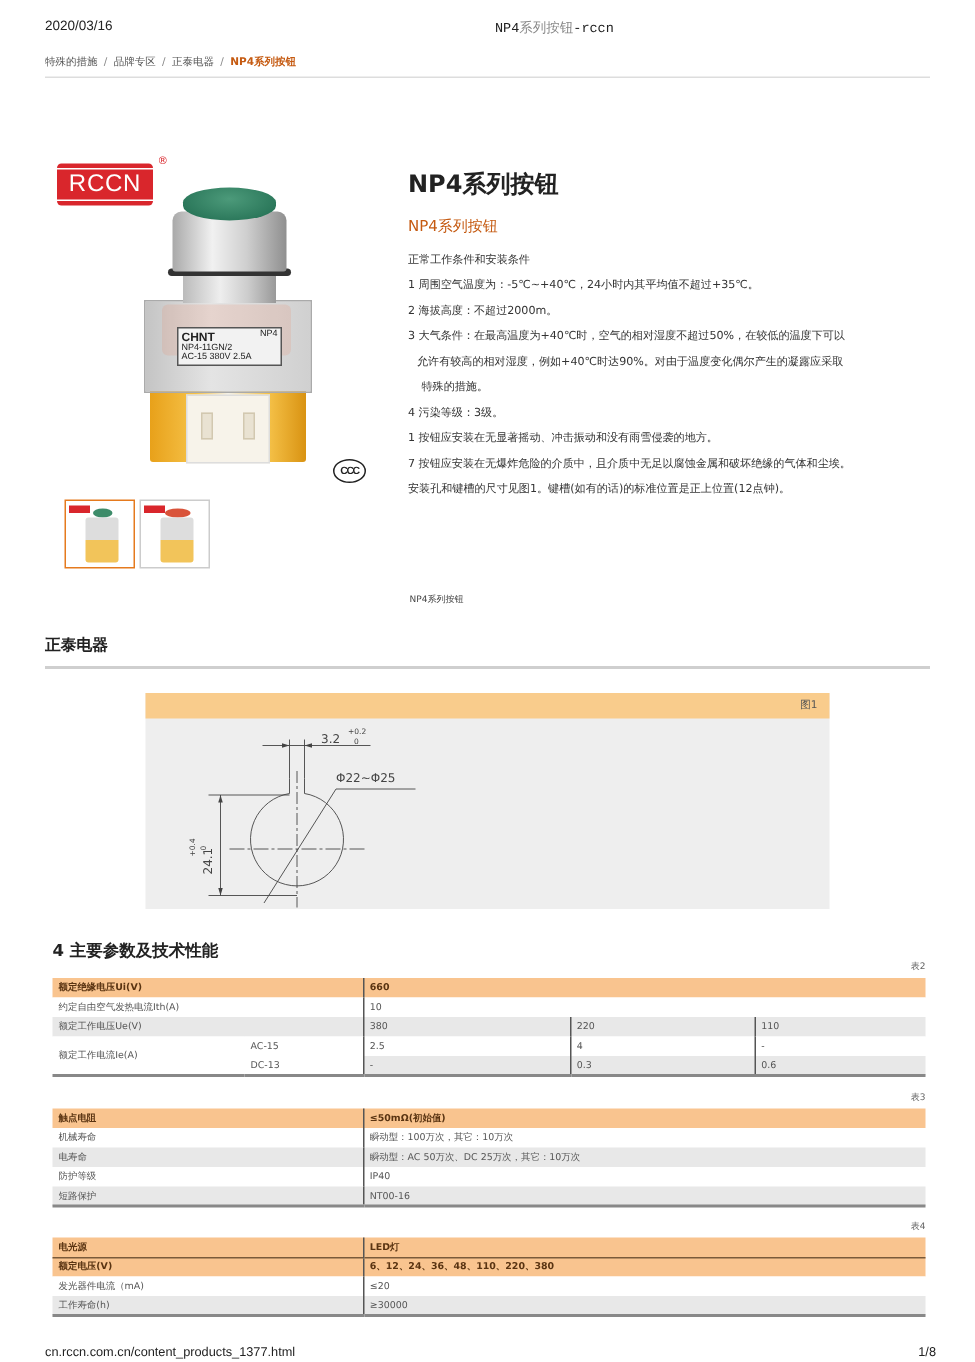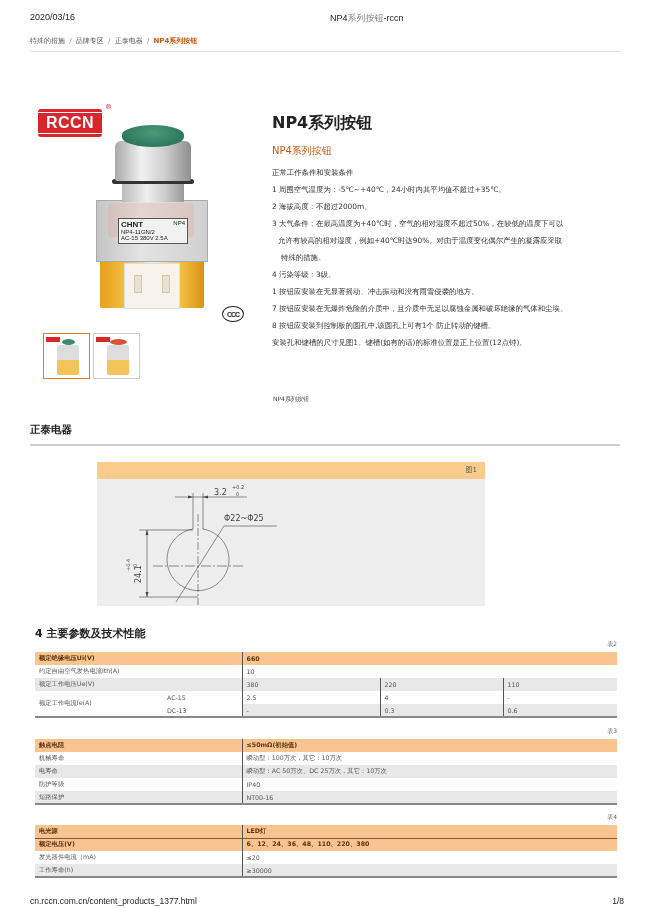--- a/index.html
+++ b/index.html
@@ -1,32 +1,32 @@
 <!DOCTYPE html>
 <html><head>
 <meta charset="utf-8">
 <style>
   * { box-sizing: border-box; margin: 0; padding: 0; }
   html, body { width: 650px; height: 908px; background: #ffffff; overflow: hidden; }
   body { position: relative; font-family: "DejaVu Sans", "Liberation Sans", sans-serif; color: #333; }
 
   .print-header { position: absolute; top: 12px; left: 30px; right: 30px; height: 14px; font-family: "Liberation Sans", sans-serif; font-size: 9px; color: #222; }
   .print-header .date { position: absolute; left: 0; top: 0; }
-  .print-header .title { position: absolute; left: 300px; top: 0; }
+  .print-header .title { position: absolute; left: 300px; top: 0; font-family: Liberation Mono, monospace; }
   .print-header .title .cn { color: #888; }
 
   .breadcrumb { position: absolute; top: 36px; left: 30px; font-size: 7px; color: #555; white-space: nowrap; }
   .breadcrumb .sep { color: #888; margin: 0 2px; }
   .breadcrumb .current { color: #c55a11; font-weight: bold; }
   .rule-top { position: absolute; top: 51px; left: 30px; width: 590px; height: 1px; background: #ddd; }
 
   
   .product-image { position: absolute; top: 103px; left: 38px; width: 192px; height: 210px; }
   .logo { position: absolute; top: 6px; left: 0; width: 64px; height: 28px; background: #d9262c; border-radius: 3px; display: flex; align-items: center; justify-content: center; }
-  .logo span { color: #fff; font-family: "Liberation Sans", sans-serif; font-weight: bold; font-size: 16px; letter-spacing: 0.5px; border: 1.5px solid #fff; padding: 0 19px; border-radius: 2px; line-height: 20px; }
+  .logo span { color: #fff; font-family: "Liberation Sans", sans-serif; font-weight: normal; font-size: 16px; letter-spacing: 0.5px; border: 1.5px solid #fff; padding: 0 19px; border-radius: 2px; line-height: 20px; }
   .logo-reg { position: absolute; top: 0; left: 67px; font-size: 7px; color: #d9262c; }
 
   .btn-cap { position: absolute; top: 22px; left: 84px; width: 62px; height: 22px; border-radius: 50% / 45%; background: radial-gradient(ellipse at 50% 35%, #4c9a7a, #1f6b4f); }
   .btn-bezel { position: absolute; top: 38px; left: 77px; width: 76px; height: 40px; background: linear-gradient(90deg, #a9a9a9, #f1f1f1 35%, #cfcfcf 65%, #8f8f8f); border-radius: 6px 6px 2px 2px; }
   .btn-ring { position: absolute; top: 76px; left: 74px; width: 82px; height: 5px; background: #333; border-radius: 3px; }
   .btn-neck { position: absolute; top: 81px; left: 84px; width: 62px; height: 18px; background: linear-gradient(90deg, #bbb, #eee 40%, #ccc 70%, #999); }
   .btn-body { position: absolute; top: 97px; left: 58px; width: 112px; height: 62px; background: linear-gradient(90deg, #c4c4c4, #e4e4e4 40%, #d0d0d0); border: 1px solid #aaa; }
   .btn-label { position: absolute; top: 115px; left: 80px; width: 70px; height: 26px; border: 1px solid #555; background: #f2f2f2; font-family: "Liberation Sans", sans-serif; font-size: 6px; color: #222; padding: 1px 2px; }
   .btn-label b { font-size: 8px; }
   .btn-base { position: absolute; top: 155px; left: 62px; width: 104px; height: 50px; background: linear-gradient(90deg, #e8a11a, #f6c34a 30%, #f4f1e8 50%, #f6c34a 75%, #d99312); border-radius: 2px; }
@@ -48,21 +48,21 @@
   .product-subtitle { position: absolute; top: 144px; left: 272px; font-size: 10px; color: #c55a11; }
   .desc { position: absolute; top: 164px; left: 272px; width: 340px; font-size: 7.4px; color: #333; line-height: 17px; }
   .desc p { white-space: nowrap; }
   .desc .indent1 { padding-left: 6px; }
   .desc .indent2 { padding-left: 9px; }
   .tag-note { position: absolute; top: 395px; left: 273px; font-size: 6px; color: #444; }
 
   .spec-heading { position: absolute; top: 423px; left: 30px; font-size: 10.5px; font-weight: bold; color: #222; }
   .spec-rule { position: absolute; top: 444px; left: 30px; width: 590px; height: 2px; background: #cfcfcf; }
 
-  .figure { position: absolute; top: 462px; left: 97px; width: 388px; height: 144px; background: #eeeeee; }
+  .figure { position: absolute; top: 462px; left: 97px; width: 456px; height: 144px; background: #eeeeee; }
   .figure-bar { height: 17px; background: #f9cc8c; position: relative; }
   .figure-bar span { position: absolute; right: 8px; top: 3px; font-size: 7px; color: #555; }
   .figure svg { position: absolute; left: 0; top: 17px; }
 
   .section4 { position: absolute; top: 626px; left: 35px; font-size: 11px; font-weight: bold; color: #222; }
 
   .table-caption { position: absolute; right: 33px; font-size: 6px; color: #666; }
   table.spec { position: absolute; left: 35px; width: 582px; border-collapse: collapse; font-size: 6.3px; color: #555; table-layout: fixed; }
   table.spec td { height: 13px; padding: 0 4px; vertical-align: middle; white-space: nowrap; }
   table.spec tr.hdr td { background: #f9c48f; color: #5a3412; font-weight: bold; }
@@ -138,21 +138,20 @@
 <div class="desc">
   <p>正常工作条件和安装条件</p>
   <p>1 周围空气温度为：-5℃~+40℃，24小时内其平均值不超过+35℃。</p>
   <p>2 海拔高度：不超过2000m。</p>
   <p>3 大气条件：在最高温度为+40℃时，空气的相对湿度不超过50%，在较低的温度下可以</p>
   <p class="indent1">允许有较高的相对湿度，例如+40℃时达90%。对由于温度变化偶尔产生的凝露应采取</p>
   <p class="indent2">特殊的措施。</p>
   <p>4 污染等级：3级。</p>
   <p>1 按钮应安装在无显著摇动、冲击振动和没有雨雪侵袭的地方。</p>
   <p>7 按钮应安装在无爆炸危险的介质中，且介质中无足以腐蚀金属和破坏绝缘的气体和尘埃。</p>
-  <p>8 按钮应安装到控制板的圆孔中,该圆孔上可有1个 防止转动的键槽。</p>
   <p>安装孔和键槽的尺寸见图1。键槽(如有的话)的标准位置是正上位置(12点钟)。</p>
 </div>
 <div class="tag-note">NP4系列按钮</div>
 
 <h3 class="spec-heading">正泰电器</h3>
 <div class="spec-rule"></div>
 
 <div class="figure">
   <div class="figure-bar">
     <span>图1</span>

